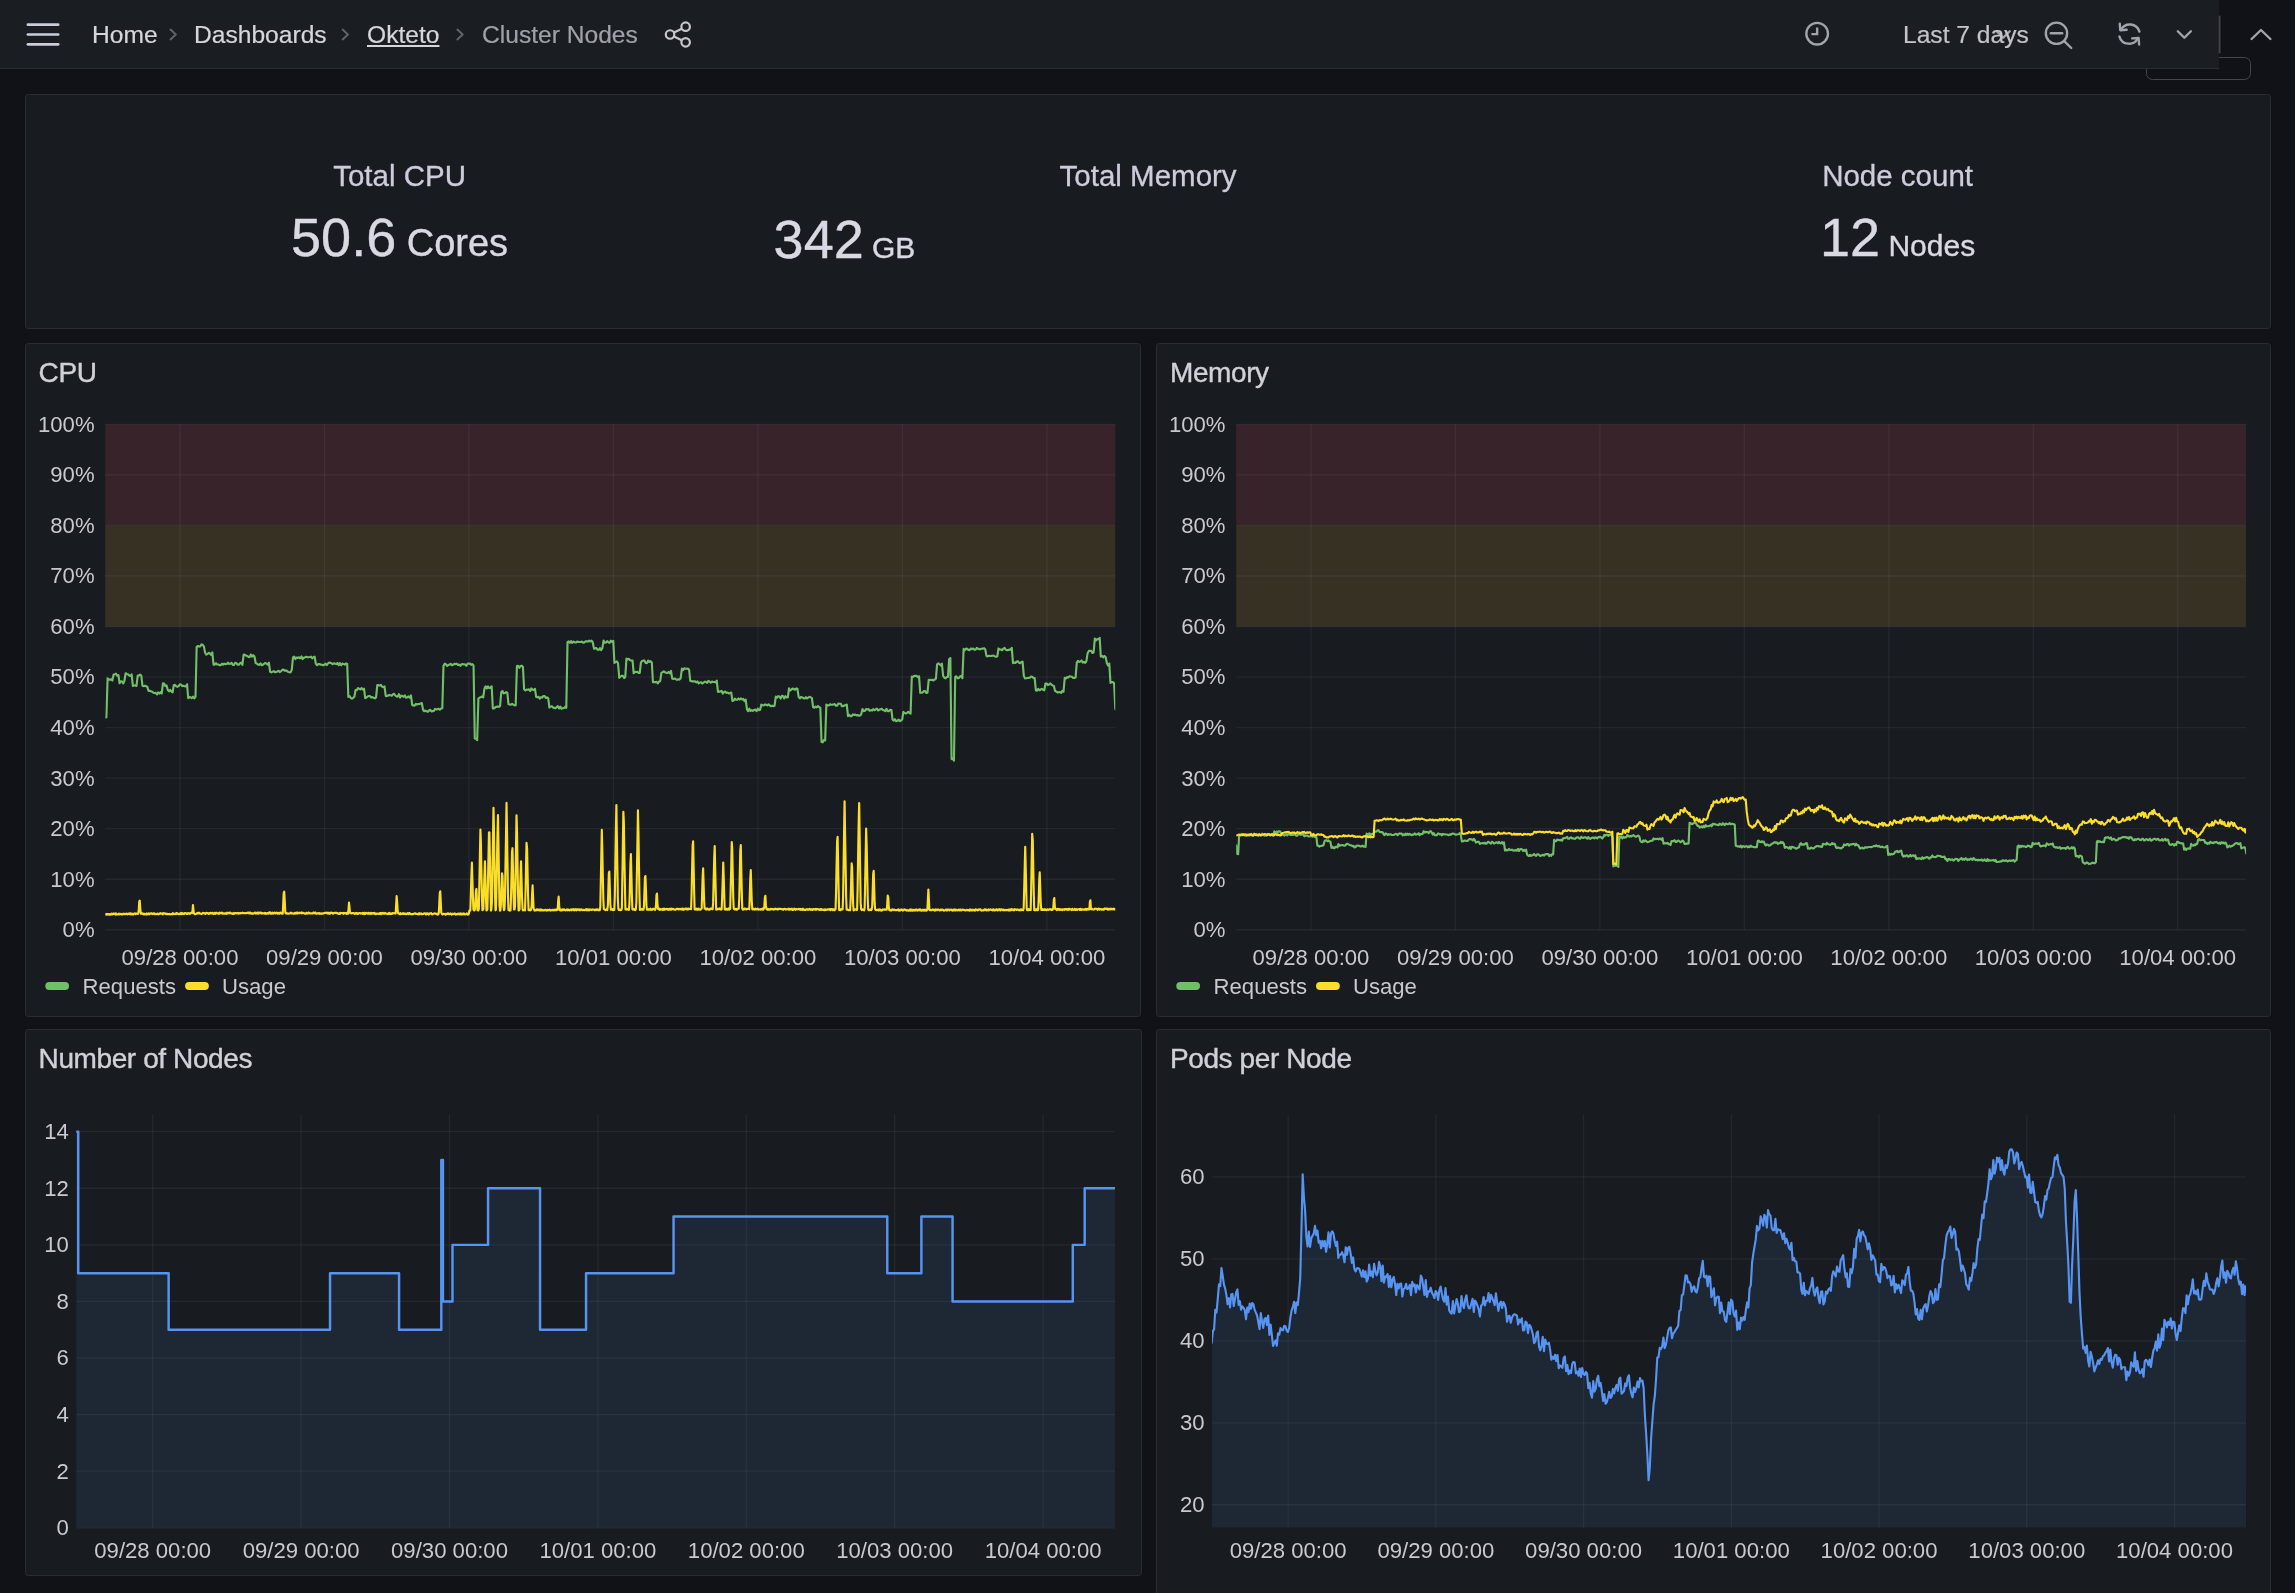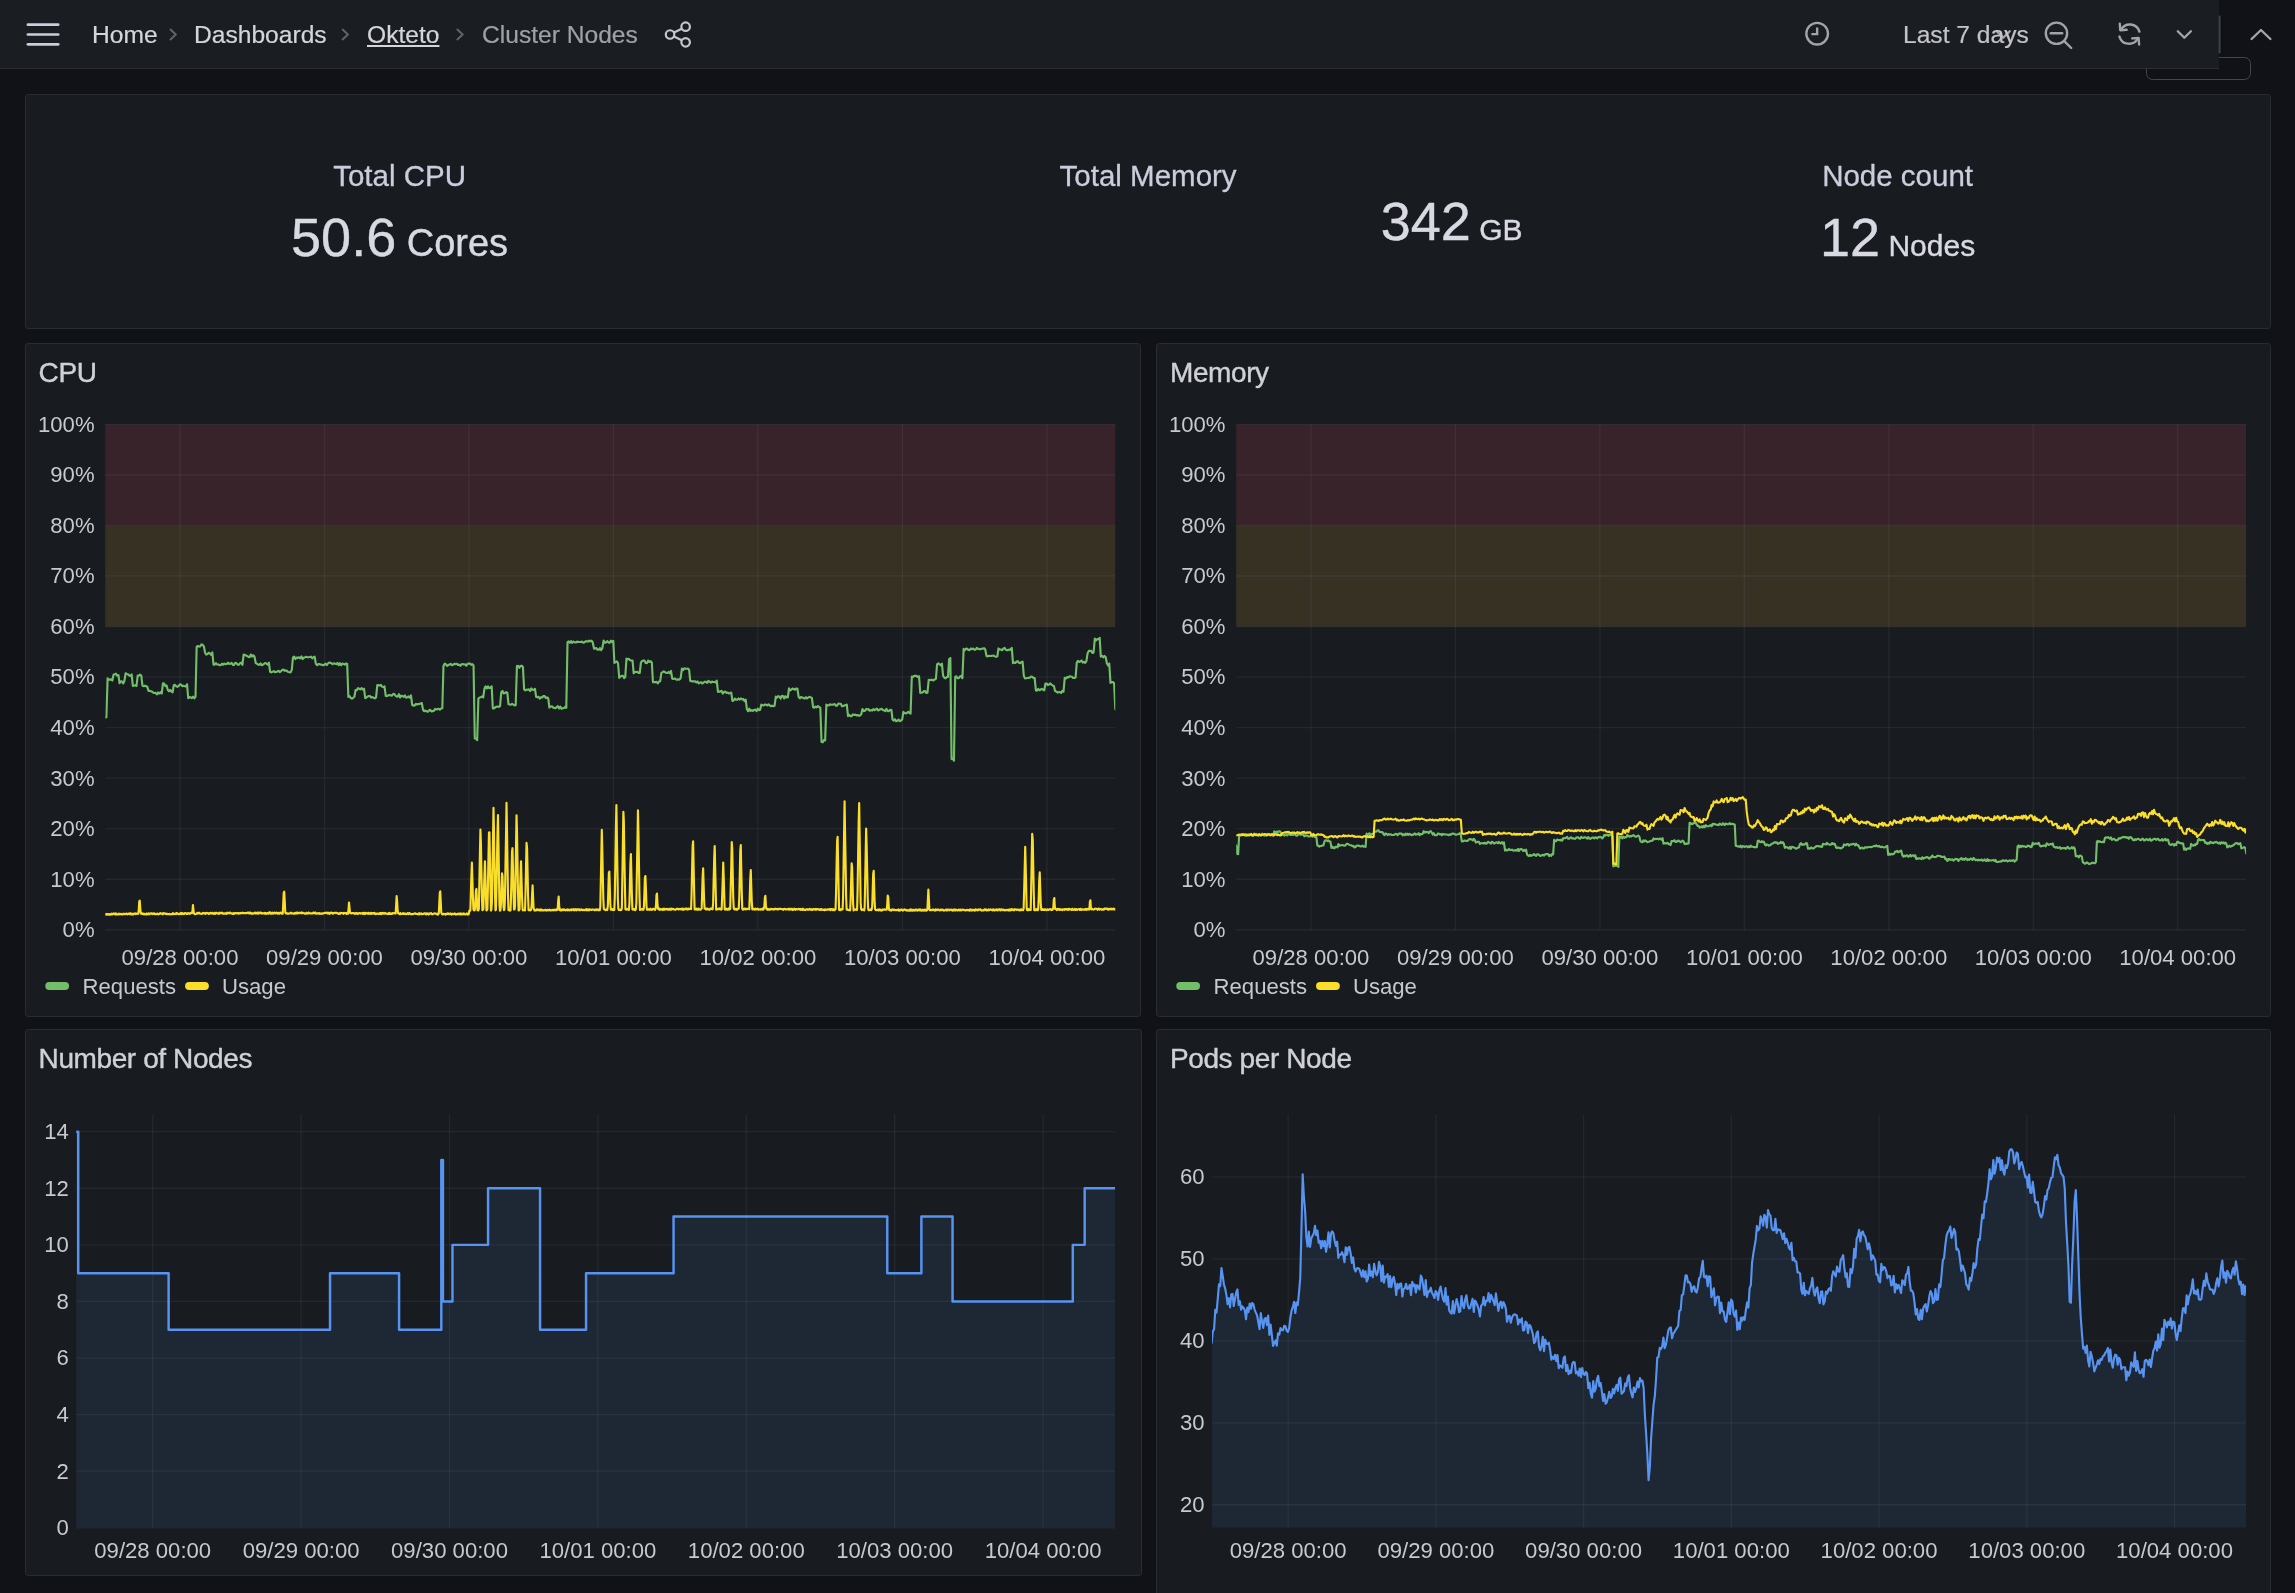--- a/index.html
+++ b/index.html
@@ -55,21 +55,21 @@
 </div>
 <div style="position:absolute;left:2146px;top:57px;width:105px;height:23px;border:1.6px solid #43464d;border-radius:6.6px;z-index:1;"></div>
 
 <div class="panel" style="left:24.6px;top:94px;width:2246px;height:235px;">
   <div style="position:absolute;left:0;width:748px;top:0;height:100%;">
     <div style="position:absolute;top:64px;width:100%;text-align:center;font-size:29.5px;color:#ccccdc;-webkit-text-stroke:0.3px #ccccdc;">Total CPU</div>
     <div style="position:absolute;top:111px;width:100%;text-align:center;font-size:54px;font-weight:500;color:#d8d9e3;-webkit-text-stroke:0.4px #d8d9e3;">50.6<span style="font-size:38px;"> Cores</span></div>
   </div>
   <div style="position:absolute;left:748px;width:749px;top:0;height:100%;">
     <div style="position:absolute;top:64px;width:100%;text-align:center;font-size:29.5px;color:#ccccdc;-webkit-text-stroke:0.3px #ccccdc;">Total Memory</div>
-    <div style="position:absolute;top:95px;width:100%;text-align:right;font-size:54px;font-weight:500;color:#d8d9e3;-webkit-text-stroke:0.4px #d8d9e3;">342<span style="font-size:30px;"> GB</span></div>
+    <div style="position:absolute;top:113px;width:100%;text-align:left;font-size:54px;font-weight:500;color:#d8d9e3;-webkit-text-stroke:0.4px #d8d9e3;">342<span style="font-size:30px;"> GB</span></div>
   </div>
   <div style="position:absolute;left:1498px;width:748px;top:0;height:100%;">
     <div style="position:absolute;top:64px;width:100%;text-align:center;font-size:29.5px;color:#ccccdc;-webkit-text-stroke:0.3px #ccccdc;">Node count</div>
     <div style="position:absolute;top:111px;width:100%;text-align:center;font-size:54px;font-weight:500;color:#d8d9e3;-webkit-text-stroke:0.4px #d8d9e3;">12<span style="font-size:30px;"> Nodes</span></div>
   </div>
 </div>
 
 <div class="panel" style="left:24.6px;top:343px;width:1116px;height:674px;">
   <div class="ptitle">CPU</div>
   <svg width="1116" height="674" viewBox="0 0 1361 822">

